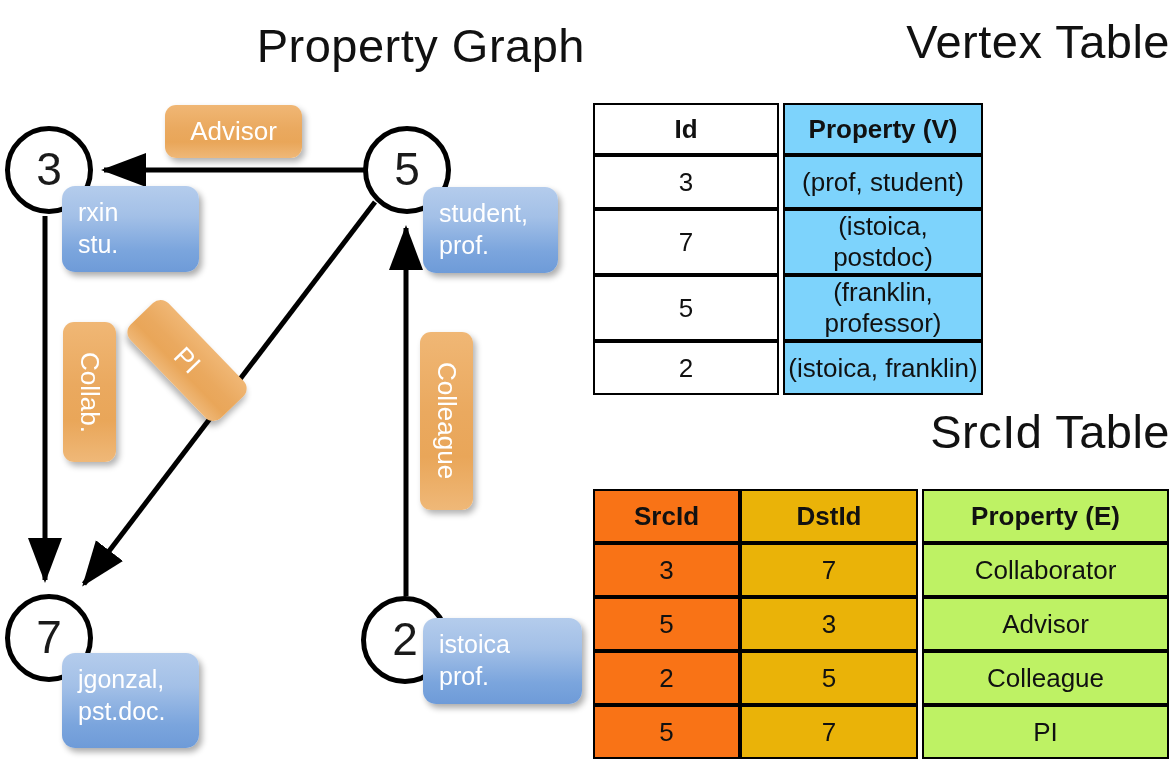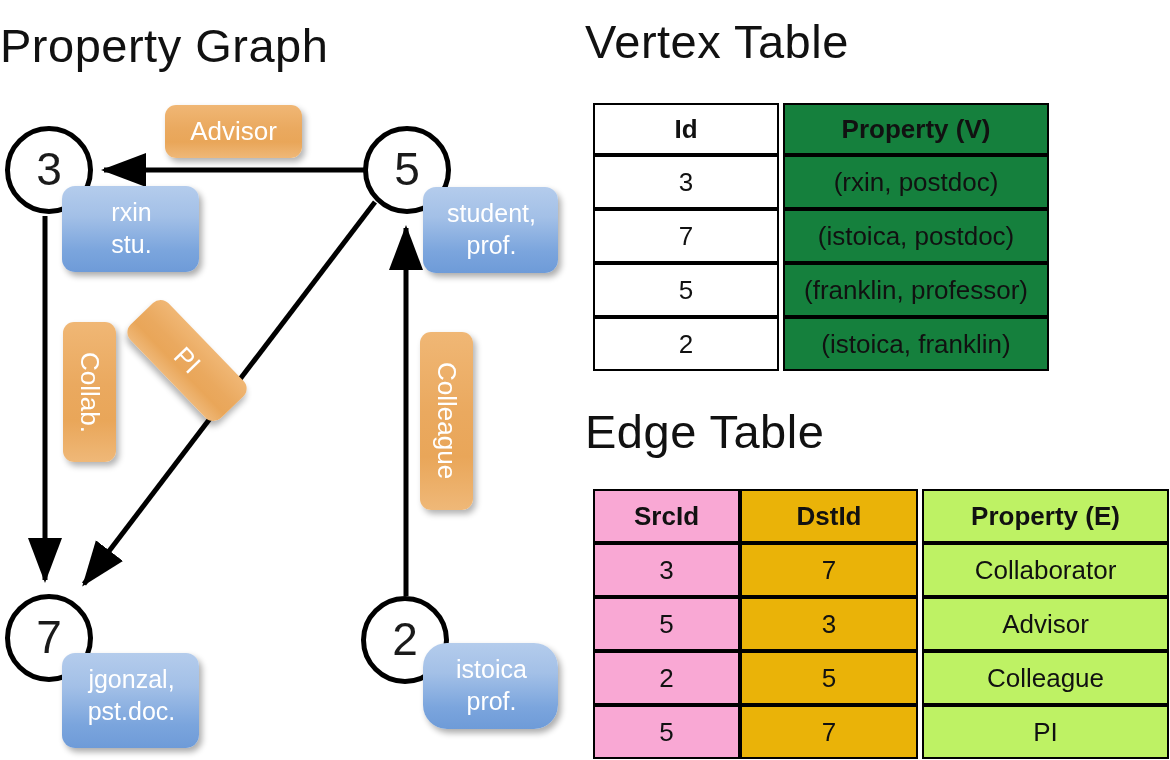--- a/index.html
+++ b/index.html
@@ -9,21 +9,21 @@
   
   .heading{
     position:absolute;
     font-family:"Liberation Sans","DejaVu Sans",sans-serif;
     font-weight:300;
     font-size:47px;
     line-height:1;
     letter-spacing:0.5px;
     color:#111;
     white-space:nowrap;
-    text-align:left;
+    text-align:right;
   }
   #title-property-graph{left:0;top:22px;width:585px;}
   #title-vertex-table{left:585px;top:18px;width:585px;}
   #title-edge-table{left:585px;top:408px;width:585px;}
 
   
   #graph-panel{position:absolute;left:0;top:0;width:585px;height:760px;}
   #graph-svg{position:absolute;left:0;top:0;width:585px;height:760px;}
 
   .node-circle{
@@ -48,21 +48,21 @@
     background:linear-gradient(to bottom,#b4ccec 0%,#a3c0e7 35%,#7ba5dd 75%,#6e9bd8 100%);
     box-shadow:3px 4px 6px rgba(0,0,0,0.33);
     color:#ffffff;
     font-size:25px;
     line-height:1.28;
     padding:10px 14px 10px 16px;
     box-sizing:border-box;
     z-index:8;
     font-weight:400;
   }
-  .prop-box div{white-space:nowrap;text-align:center;}
+  .prop-box div{white-space:nowrap;}
 
   
   .edge-label{
     position:absolute;
     border-radius:11px;
     background:linear-gradient(to bottom,#f0b775 0%,#eaa95f 45%,#e9a659 70%,#efb878 100%);
     box-shadow:3px 4px 6px rgba(0,0,0,0.30);
     color:#ffffff;
     font-size:26px;
     display:flex;align-items:center;justify-content:center;
@@ -83,35 +83,35 @@
     padding:0;
     box-sizing:border-box;
     color:#111;
   }
   .tbl th{font-weight:bold;}
   .gapcol{border:none !important;width:4px;padding:0;}
 
   
   #vertex-table{left:593px;top:103px;}
   #vertex-table .c-id{width:186px;height:54px;background:#ffffff;}
-  #vertex-table .c-prop{width:266px;height:54px;background:#15803d;}
+  #vertex-table .c-prop{width:200px;height:54px;background:#7dd3fc;}
   #vertex-table thead .c-id,#vertex-table thead .c-prop{height:52px;}
 
   
   #edge-table{left:593px;top:489px;}
-  #edge-table .c-src{width:147px;height:54px;background:#f9a8d4;}
+  #edge-table .c-src{width:147px;height:54px;background:#f97316;}
   #edge-table .c-dst{width:178px;height:54px;background:#eab308;}
   #edge-table .c-prop{width:247px;height:54px;background:#bef264;}
 </style>
 </head>
 <body>
 
 <div class="heading" id="title-property-graph">Property Graph</div>
 <div class="heading" id="title-vertex-table">Vertex Table</div>
-<div class="heading" id="title-edge-table">Edge Table</div>
+<div class="heading" id="title-edge-table">SrcId Table</div>
 
 <div id="graph-panel">
 
   <svg id="graph-svg" viewBox="0 0 585 760">
     <defs>
       <marker id="arw" markerWidth="10" markerHeight="10" refX="8.4" refY="3.4" orient="auto" markerUnits="strokeWidth">
         <path d="M0,0 L9,3.4 L0,6.8 z" fill="#000"></path>
       </marker>
     </defs>
 
@@ -145,21 +145,21 @@
   <div class="prop-box" style="left:423px;top:187px;width:135px;height:86px;">
     <div>student,</div>
     <div>prof.</div>
   </div>
 
   <div class="prop-box" style="left:62px;top:653px;width:137px;height:95px;">
     <div>jgonzal,</div>
     <div>pst.doc.</div>
   </div>
 
-  <div class="prop-box" style="left:423px;top:643px;width:135px;height:86px;border-radius:24px;">
+  <div class="prop-box" style="left:423px;top:618px;width:159px;height:86px;">
     <div>istoica</div>
     <div>prof.</div>
   </div>
 
   <div class="edge-label" style="left:165px;top:105px;width:137px;height:53px;">Advisor</div>
 
   <div class="edge-label vert-label" style="left:63px;top:322px;width:53px;height:140px;">Collab.</div>
 
   <div class="edge-label" style="left:122px;top:334px;width:130px;height:53px;transform:rotate(46deg);transform-origin:50% 50%;">PI</div>
 
@@ -171,21 +171,21 @@
     <tr>
       <th class="c-id">Id</th>
       <td class="gapcol"></td>
       <th class="c-prop">Property (V)</th>
     </tr>
   </thead>
   <tbody>
     <tr>
       <td class="c-id">3</td>
       <td class="gapcol"></td>
-      <td class="c-prop">(rxin, postdoc)</td>
+      <td class="c-prop">(prof, student)</td>
     </tr>
     <tr>
       <td class="c-id">7</td>
       <td class="gapcol"></td>
       <td class="c-prop">(istoica, postdoc)</td>
     </tr>
     <tr>
       <td class="c-id">5</td>
       <td class="gapcol"></td>
       <td class="c-prop">(franklin, professor)</td>

